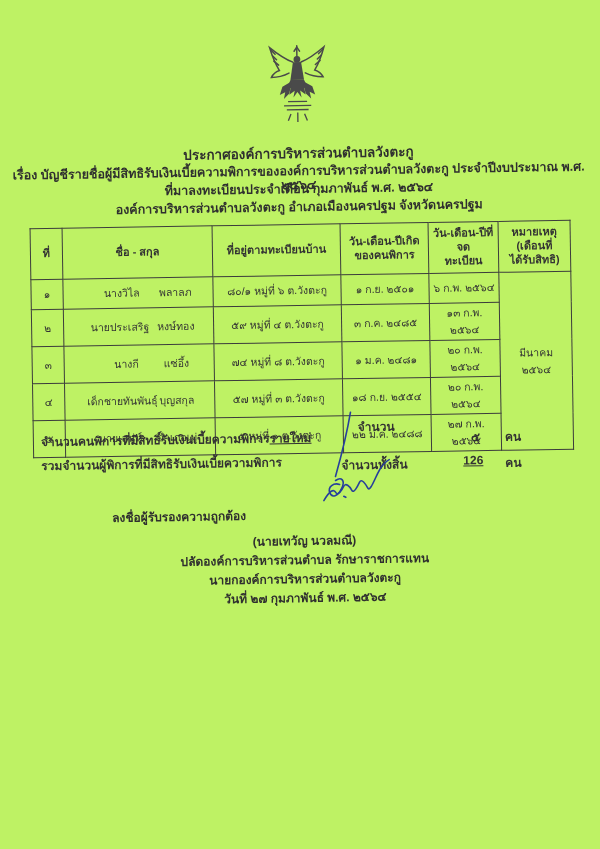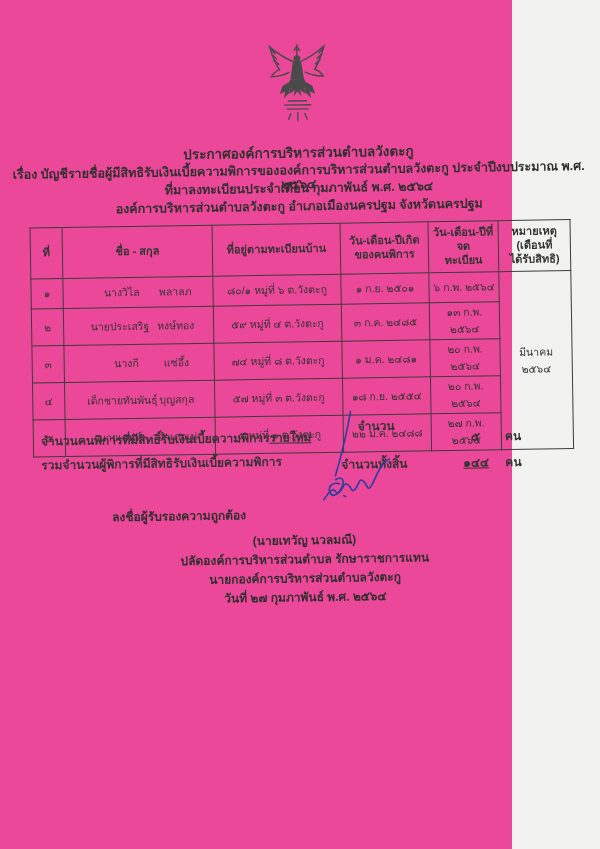--- a/index.html
+++ b/index.html
@@ -5,22 +5,22 @@
   html,body{margin:0;padding:0;}
   body{
     width:600px;height:849px;
     background:#f2f2f0;
     font-family:"Liberation Sans","DejaVu Sans",sans-serif;
     color:#2f2f2f;
     overflow:hidden;
   }
   .page{
     position:relative;
-    width:512px;height:849px;
-    background:#ec4899;
+    width:600px;height:849px;
+    background:#bef264;
   }
   .tilt{
     position:absolute;inset:0;
     transform:rotate(-0.9deg);
     transform-origin:50% 30%;
   }
   .emblem{
     position:absolute;left:266px;top:44px;width:68px;height:96px;
   }
   .head{
@@ -183,21 +183,21 @@
 
     <div class="summary-line sl1">
       <span>จำนวนคนพิการที่มีสิทธิ์รับเงินเบี้ยความพิการ</span><span class="u">รายใหม่</span>
     </div>
     <div class="summary-line sl2">รวมจำนวนผู้พิการที่มีสิทธิรับเงินเบี้ยความพิการ</div>
 
     <div class="summary-line cnt-label1">จำนวน</div>
     <div class="summary-line cnt-val1">๕</div>
     <div class="summary-line cnt-unit1">คน</div>
     <div class="summary-line cnt-label2">จำนวนทั้งสิ้น</div>
-    <div class="summary-line cnt-val2">๑๔๔</div>
+    <div class="summary-line cnt-val2">126</div>
     <div class="summary-line cnt-unit2">คน</div>
 
     <svg class="ink" viewBox="0 0 200 130" aria-hidden="true">
       <g fill="none" stroke="#27409b" stroke-width="1.6" stroke-linecap="round">
         <path d="M98 8 C94 30 88 52 82 72"></path>
         <path d="M82 76 C88 72 92 76 88 84 C84 92 78 94 76 88 C74 82 80 78 86 80 M90 92 L92 93"></path>
         <path d="M70 96 C76 86 80 84 82 88 C84 92 88 86 90 82 C92 78 96 82 98 86 C100 90 104 82 106 78 C108 74 112 80 114 84 C116 88 120 78 124 70 C128 62 132 58 136 56"></path>
       </g>
     </svg>
 

